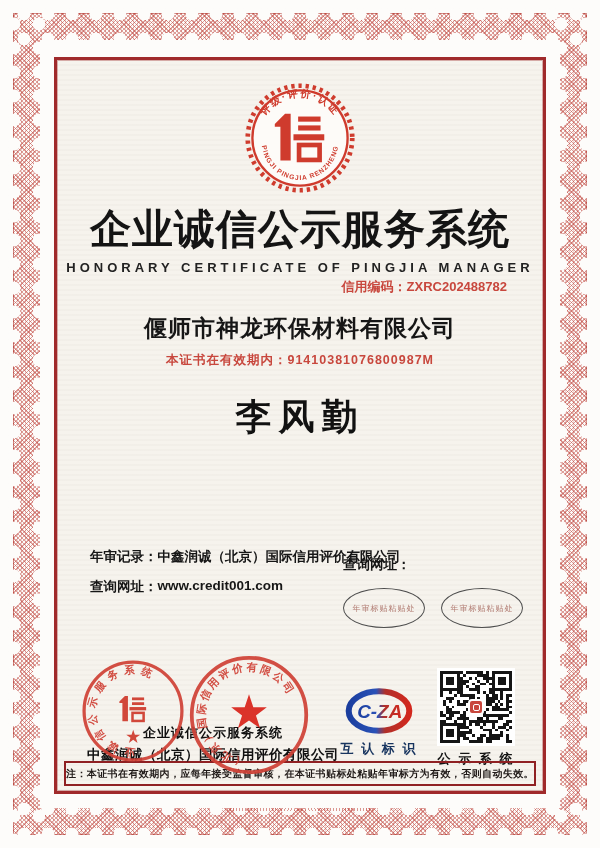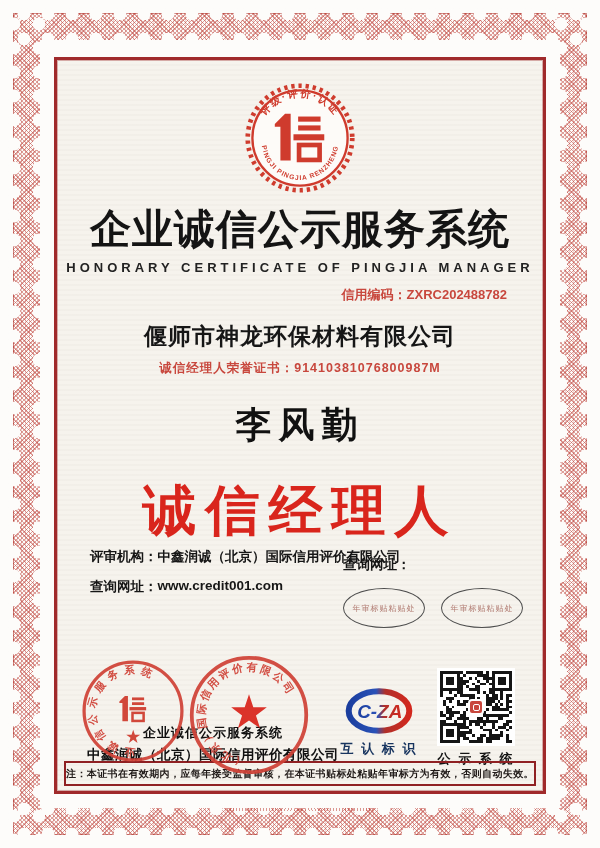--- a/index.html
+++ b/index.html
@@ -44,21 +44,21 @@
     border:3px solid #a02a2b;
     box-shadow: inset 0 0 0 1px rgba(160,42,43,.35);
   }
   
   .emblem{ display:block; margin:22px auto 0; width:116px; height:112px; }
   
   .title{ margin-top:8px; font-size:41px; font-weight:900; letter-spacing:1px;
           color:#141414; text-align:center; font-family:"Liberation Sans",sans-serif; }
   .subtitle{ margin-top:3px; text-align:center; font-size:13px; font-weight:bold;
           letter-spacing:4px; color:#222; }
-  .code-line{ margin-top:11px; padding-right:36px; text-align:right;
+  .code-line{ margin-top:3px; padding-right:36px; text-align:right;
           font-size:13px; font-weight:bold; color:#c8473d; }
   .company{ margin-top:17px; text-align:center; font-size:23px; font-weight:900; color:#161616; letter-spacing:1px; }
   .uscc{ margin-top:8px; text-align:center; font-size:12.5px; font-weight:bold; color:#c8473d; letter-spacing:1px; }
   .person{ margin-top:24px; text-align:center; font-size:36px; font-weight:900; letter-spacing:7px; color:#111; }
   .honor{ margin-top:25px; text-align:center; font-size:54px; font-weight:900; letter-spacing:9px;
           color:#d9251c; font-family:"Liberation Serif", serif; }
   
   .details{ position:absolute; left:0; top:488px; width:100%; display:flex; }
   .d-left{ padding-left:33px; width:286px; }
   .d-row{ display:flex; margin-bottom:12px; font-size:13.5px; font-weight:bold; color:#161616; white-space:nowrap; }
@@ -135,29 +135,28 @@
         <textPath href="#arcBot" startOffset="50%" text-anchor="middle">PINGJI PINGJIA RENZHENG</textPath>
       </text>
       <use href="#xinGlyph"></use>
     </svg>
 
     <div class="title">企业诚信公示服务系统</div>
     <div class="subtitle">HONORARY CERTIFICATE OF PINGJIA MANAGER</div>
     <div class="code-line">信用编码：ZXRC202488782</div>
 
     <div class="company">偃师市神龙环保材料有限公司</div>
-    <div class="uscc">诚信经理人荣誉证书：91410381076800987M</div>
+    <div class="uscc">本证书在有效期内：91410381076800987M</div>
 
     <div class="person">李风勤</div>
-    <div class="honor">诚信经理人</div>
 
     <div class="details">
       <div class="d-left">
         <div class="d-row">
-          <span>评审机构：</span>
+          <span>年审记录：</span>
           <span>中鑫润诚（北京）国际信用评价有限公司</span>
         </div>
         <div class="d-row">
           <span>查询网址：</span>
           <span>www.credit001.com</span>
         </div>
       </div>
       <div class="d-right">
         <div class="ar-label">查询网址：</div>
         <div class="ovals">

